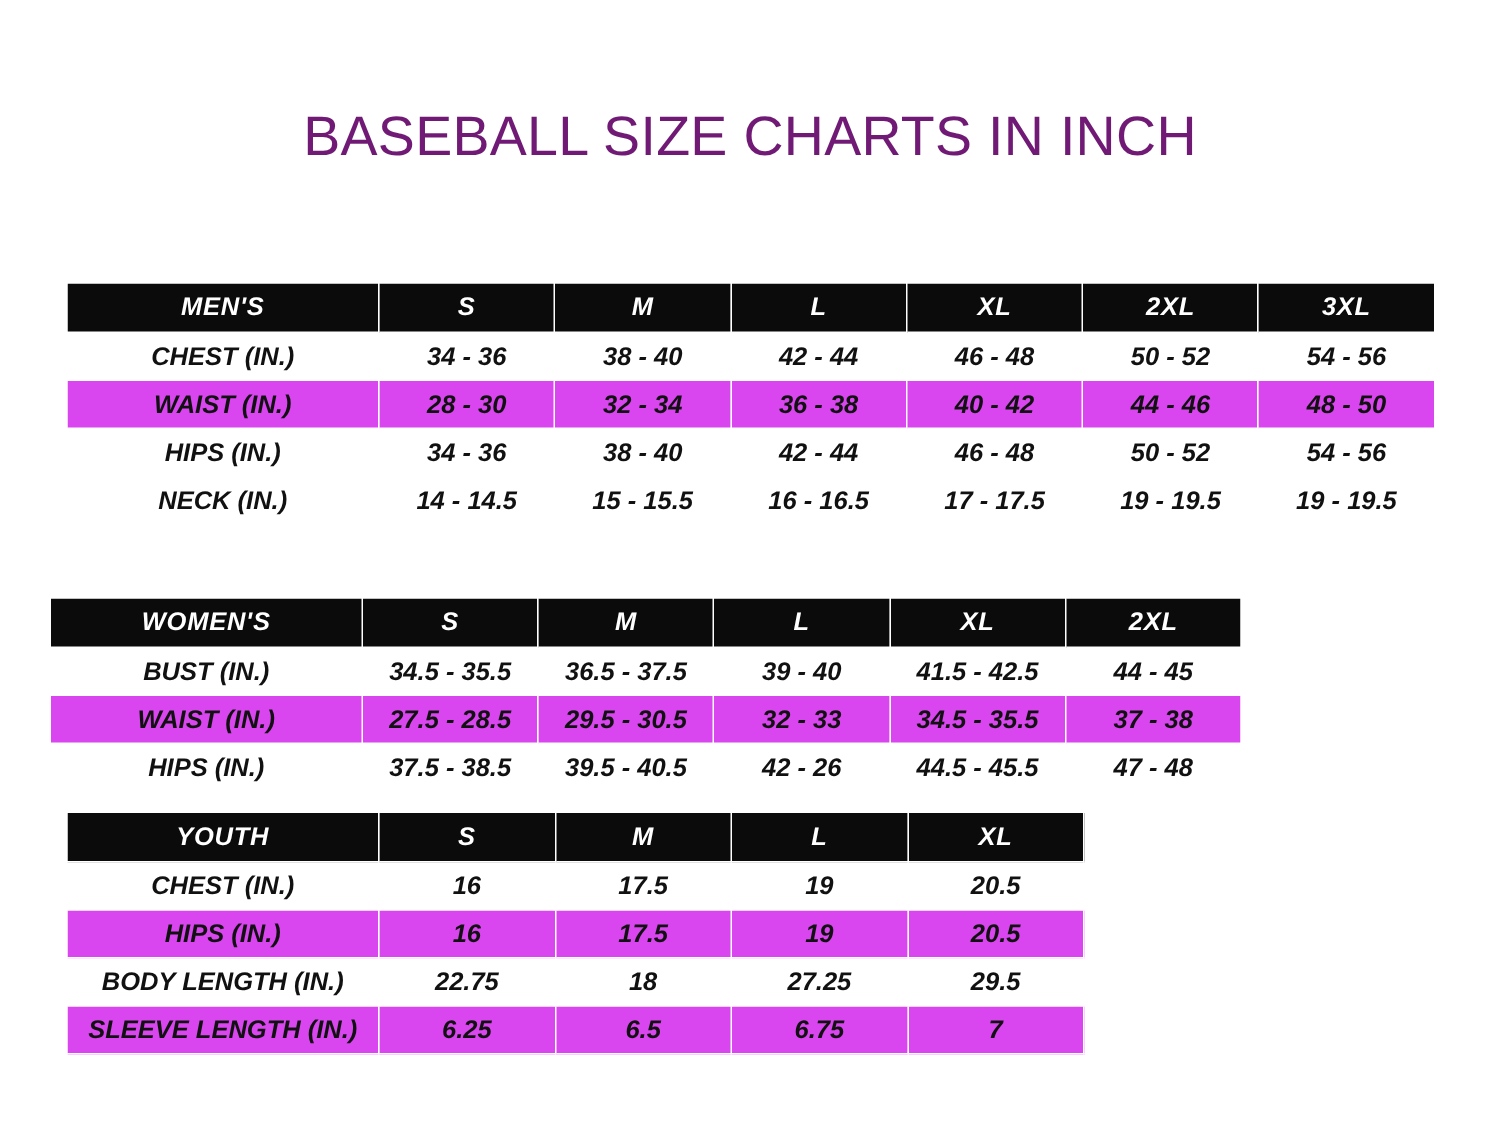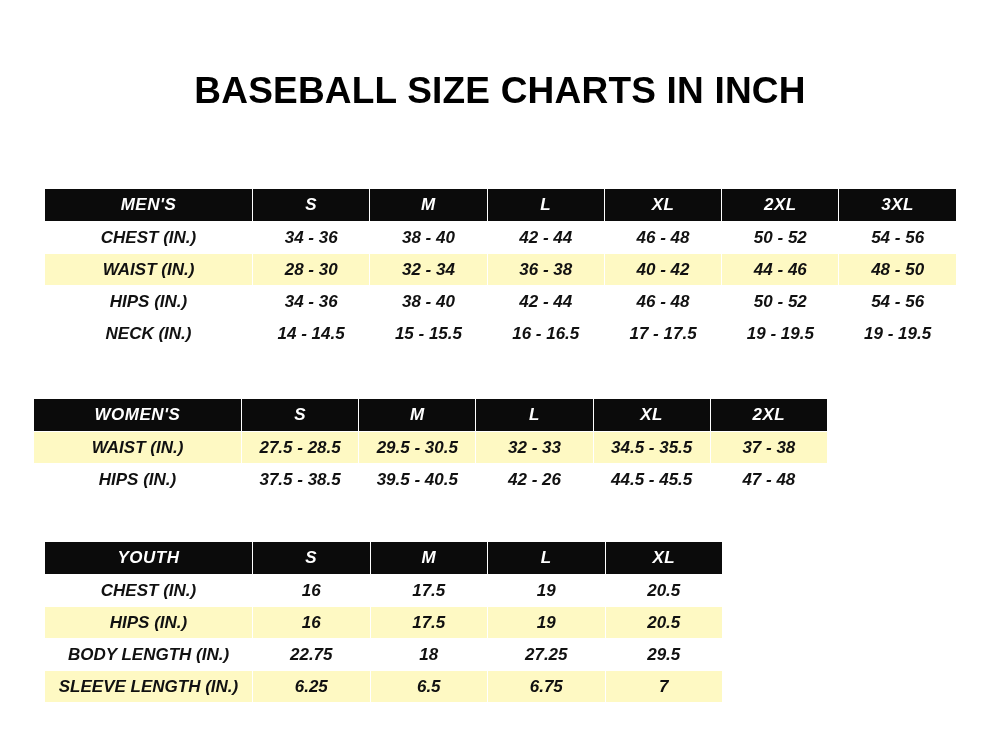--- a/index.html
+++ b/index.html
@@ -19,23 +19,23 @@
     width: 1000px;
     height: 752px;
   }
   .title {
     position: absolute;
     top: 70px;
     left: 0;
     width: 1000px;
     text-align: center;
     font-size: 37px;
-    font-weight: bold;
+    font-weight: normal;
     letter-spacing: 0.2px;
-    color: #000000;
+    color: #701a75;
   }
   .chart {
     position: absolute;
     border-collapse: collapse;
     table-layout: fixed;
     font-style: italic;
   }
   .chart td, .chart th {
     border: 1px solid #ffffff;
     text-align: center;
@@ -54,21 +54,21 @@
     height: 32px;
     letter-spacing: 0.5px;
   }
   .chart thead th.rowlabel-head {
     text-align: center;
   }
   .chart tbody tr.odd td {
     background: #ffffff;
   }
   .chart tbody tr.even td {
-    background: #fef9c3;
+    background: #d946ef;
   }
   .chart tbody td.rowlabel {
     text-align: center;
     font-size: 17px;
   }
 
   
   #mens-chart { top: 188px; left: 44px; width: 912px; }
   #mens-chart col.c0 { width: 208px; }
   #mens-chart col.cx { width: 117.3px; }
@@ -164,20 +164,28 @@
       <tr>
         <th class="rowlabel-head">WOMEN'S</th>
         <th>S</th>
         <th>M</th>
         <th>L</th>
         <th>XL</th>
         <th>2XL</th>
       </tr>
     </thead>
     <tbody>
+      <tr class="odd">
+        <td class="rowlabel">BUST (IN.)</td>
+        <td>34.5 - 35.5</td>
+        <td>36.5 - 37.5</td>
+        <td>39 - 40</td>
+        <td>41.5 - 42.5</td>
+        <td>44 - 45</td>
+      </tr>
       <tr class="even">
         <td class="rowlabel">WAIST (IN.)</td>
         <td>27.5 - 28.5</td>
         <td>29.5 - 30.5</td>
         <td>32 - 33</td>
         <td>34.5 - 35.5</td>
         <td>37 - 38</td>
       </tr>
       <tr class="odd">
         <td class="rowlabel">HIPS (IN.)</td>

